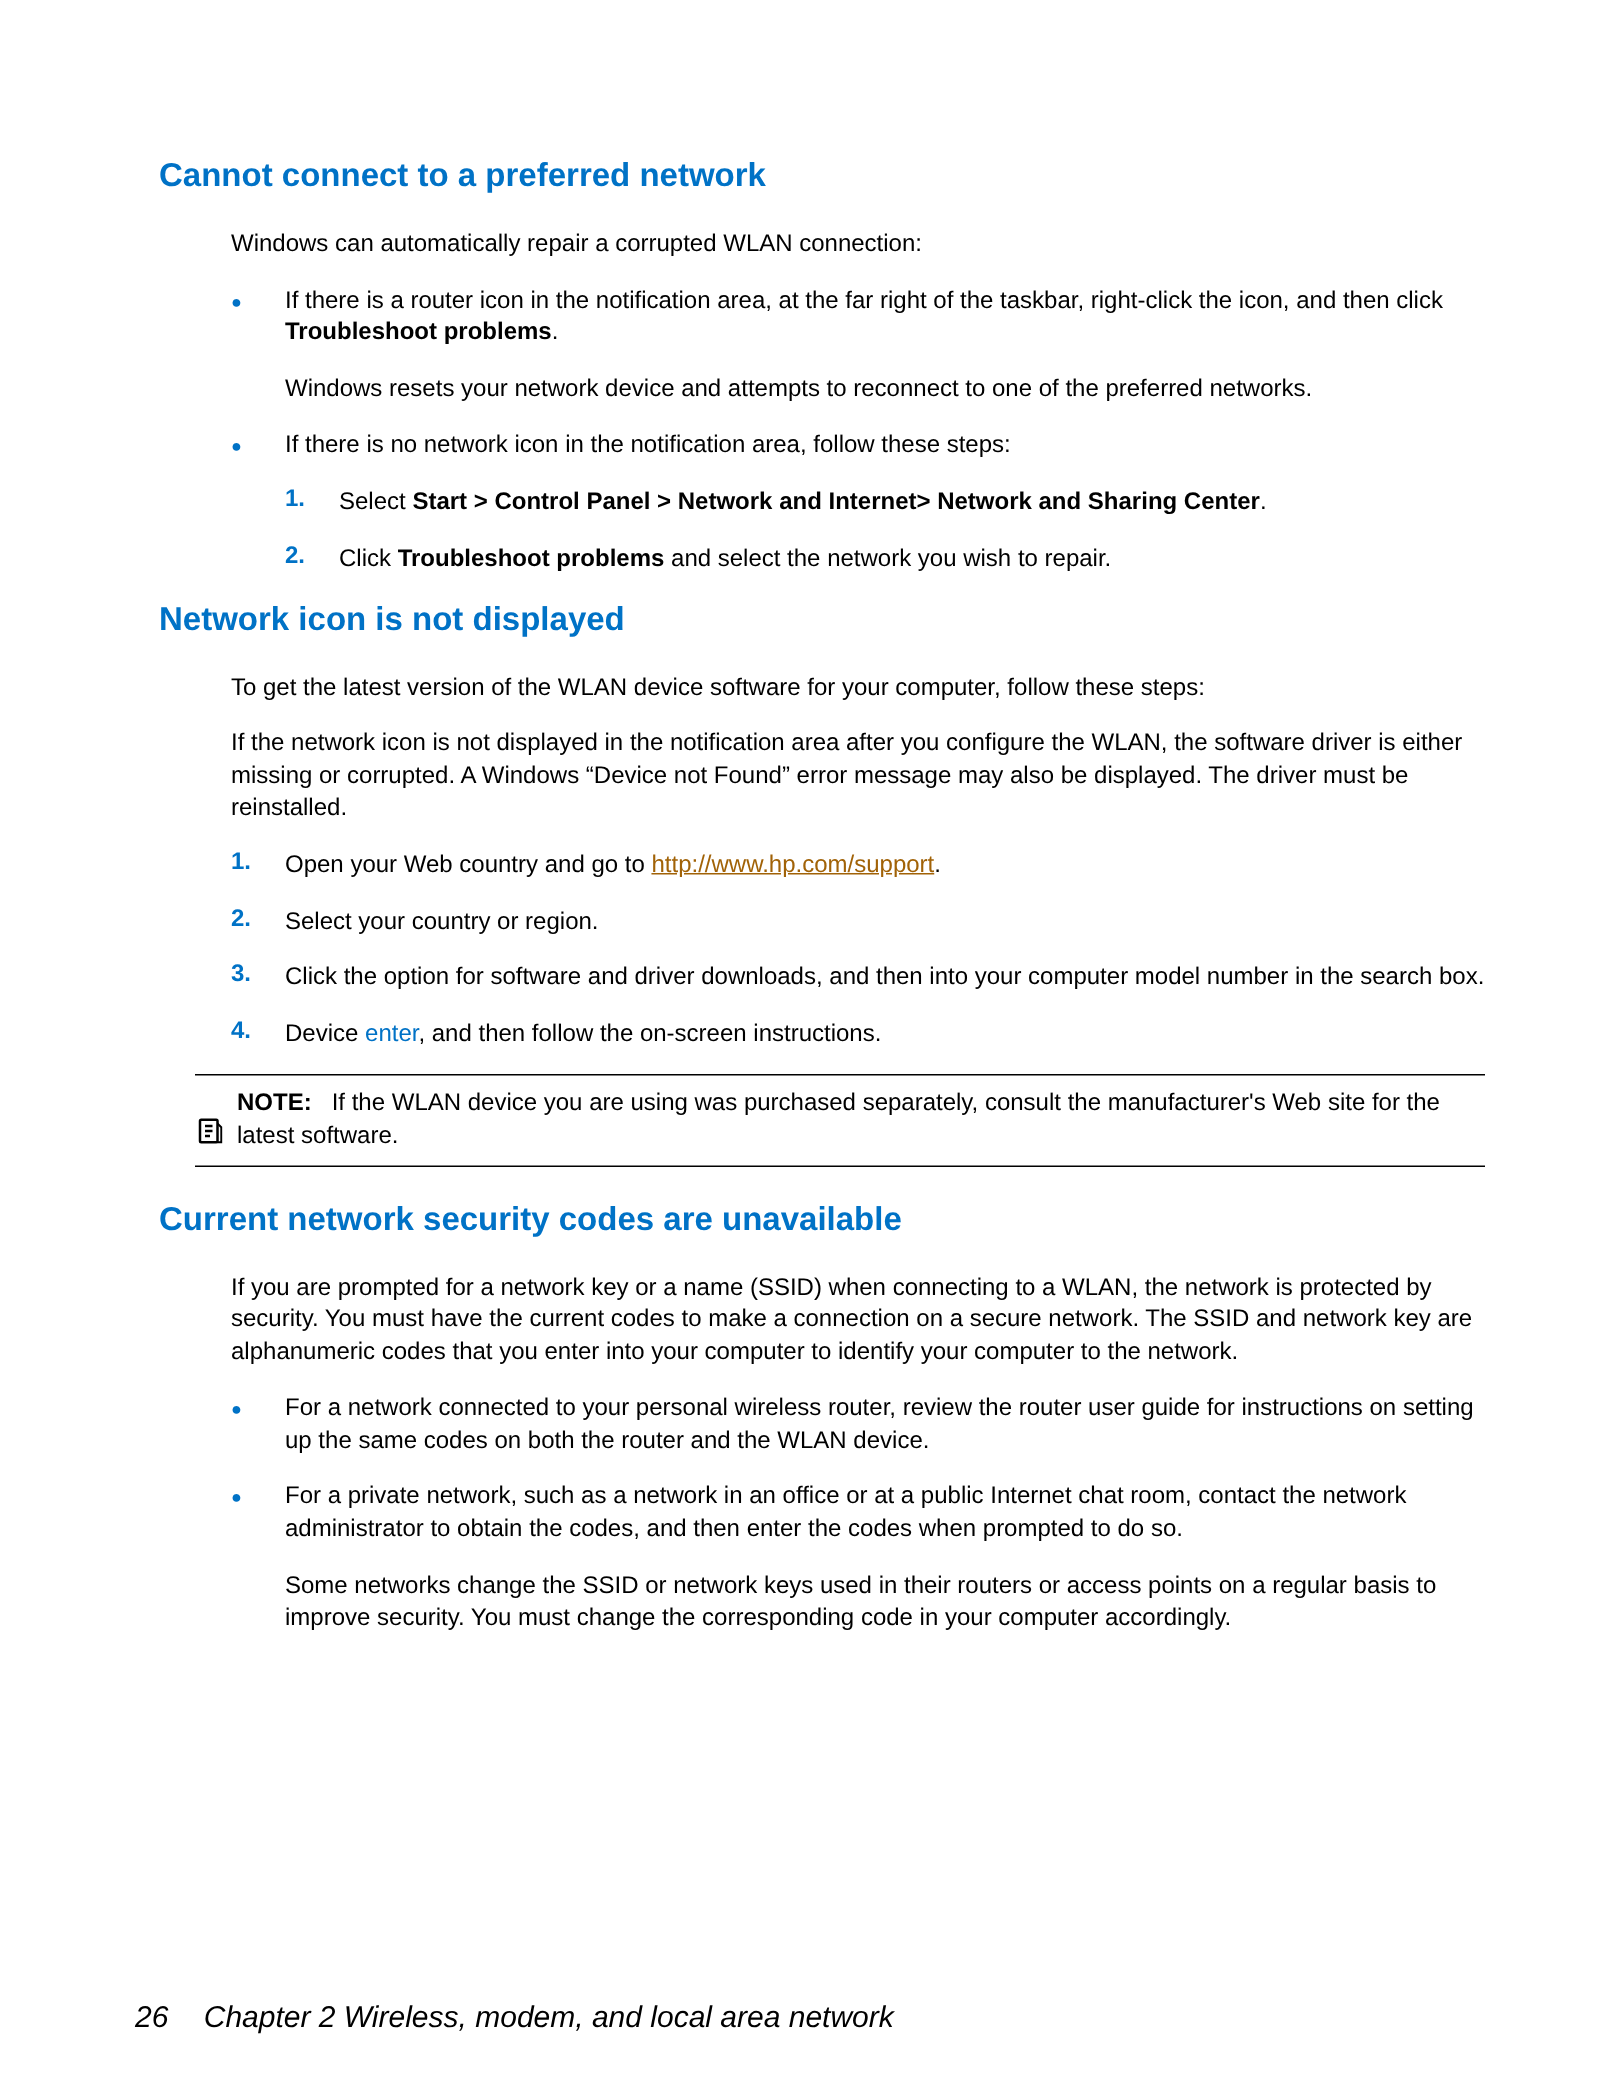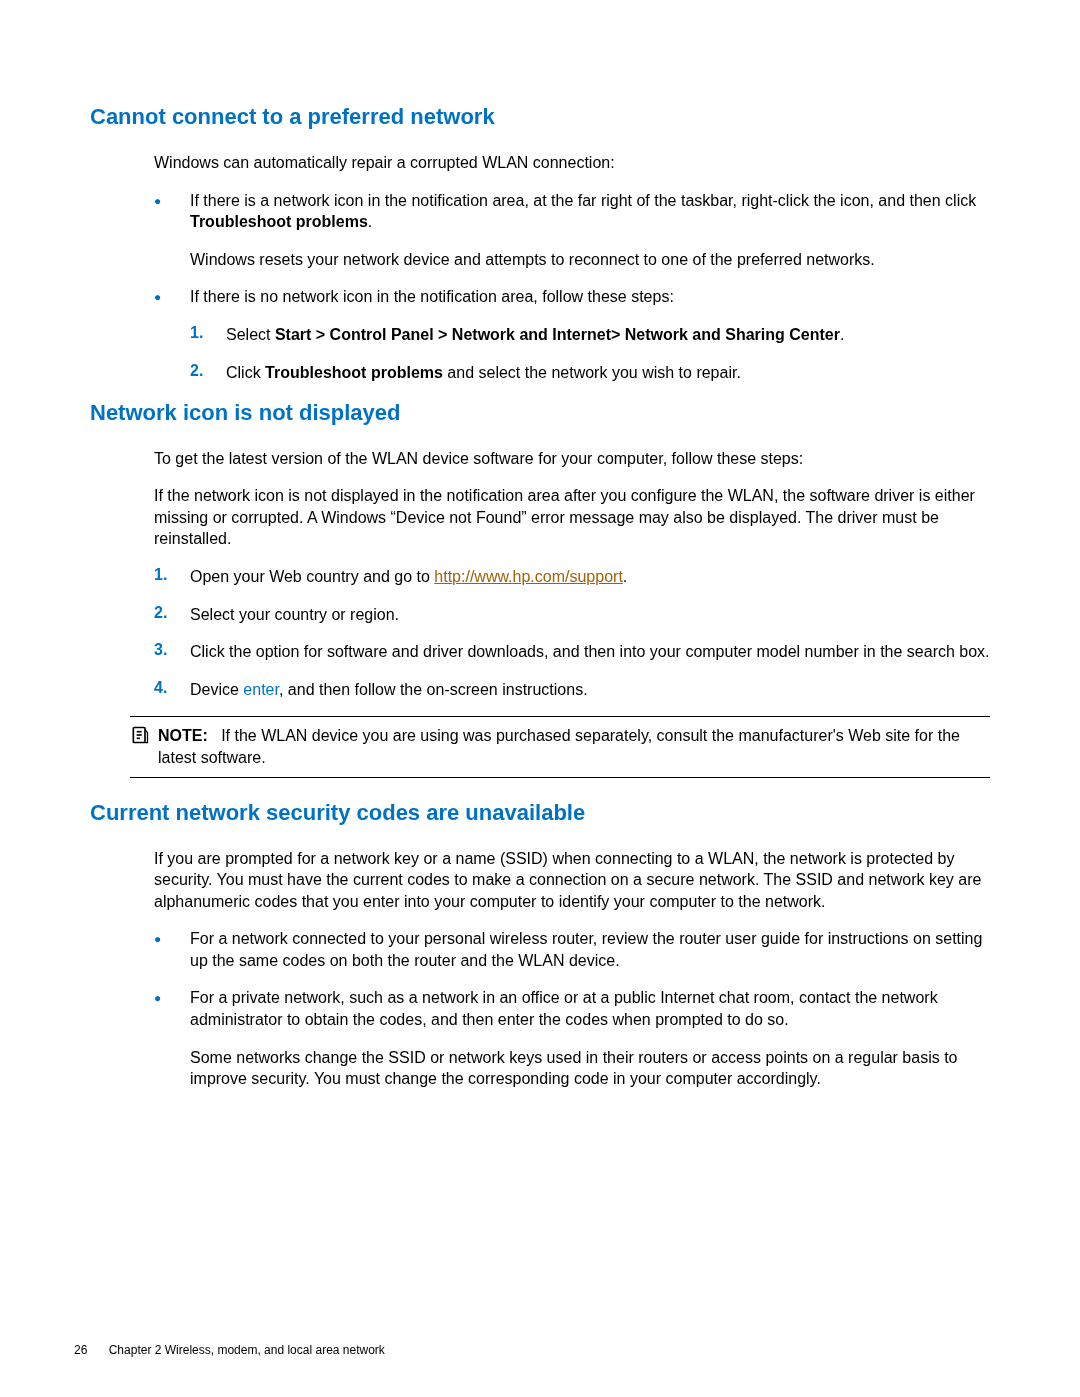--- a/index.html
+++ b/index.html
@@ -15,21 +15,21 @@
     height: 1397px;
     position: relative;
     box-sizing: border-box;
     padding: 90px 90px 0 90px;
     margin: 0 auto;
   }
   h2.section {
     color: #0072c6;
     font-size: 22px;
     font-weight: bold;
-    margin: 14px 0 22px 0;
+    margin: 14px 0 22px 16px;
   }
   .indent1 { margin-left: 64px; }
   .indent2 { margin-left: 100px; }
   p { margin: 16px 0 16px 0; line-height: 1.35; }
   .bullet-row, .num-row {
     display: flex;
     align-items: flex-start;
     margin-bottom: 16px;
   }
   .bullet-marker {
@@ -39,50 +39,51 @@
   .num-marker {
     width: 36px; flex: none;
     color: #0072c6; font-weight: bold;
   }
   .content { flex: 1; line-height: 1.35; }
   .bold { font-weight: bold; }
   .link { color: #a16207; text-decoration: underline; }
   .key { color: #0072c6; margin-top: 45px; }
   .note-box {
     display: flex;
-    align-items: flex-start;
+    align-items: flex-end;
     border-top: 1px solid #000;
     border-bottom: 1px solid #000;
     padding: 8px 0;
     margin: 10px 0 22px 40px;
   }
   .note-icon {
     width: 28px; flex: none;
     color: #000;
   }
   .note-icon svg { width: 20px; height: 20px; }
   .footer {
     position: absolute;
-    bottom: 40px; left: 74px;
-    font-size: 12px;
+    bottom: 40px; left: 90px;
+    font-size: 20px;
+    font-style: italic;
   }
   .footer .pnum { margin-right: 18px; }
 </style>
 </head>
 <body>
 
 <div class="page">
 
   <h2 class="section">Cannot connect to a preferred network</h2>
   <p class="indent1">Windows can automatically repair a corrupted WLAN connection:</p>
 
   <div class="bullet-row indent1">
     <div class="bullet-marker">●</div>
     <div class="content">
-      <span>If there is a network icon in the notification area, at the far right of the taskbar, right-click the icon, and then click </span><span class="bold">Troubleshoot problems</span><span>.</span>
+      <span>If there is a router icon in the notification area, at the far right of the taskbar, right-click the icon, and then click </span><span class="bold">Troubleshoot problems</span><span>.</span>
     </div>
   </div>
   <p class="indent2">Windows resets your network device and attempts to reconnect to one of the preferred networks.</p>
 
   <div class="bullet-row indent1">
     <div class="bullet-marker">●</div>
     <div class="content">If there is no network icon in the notification area, follow these steps:</div>
   </div>
 
   <div class="num-row indent2">

